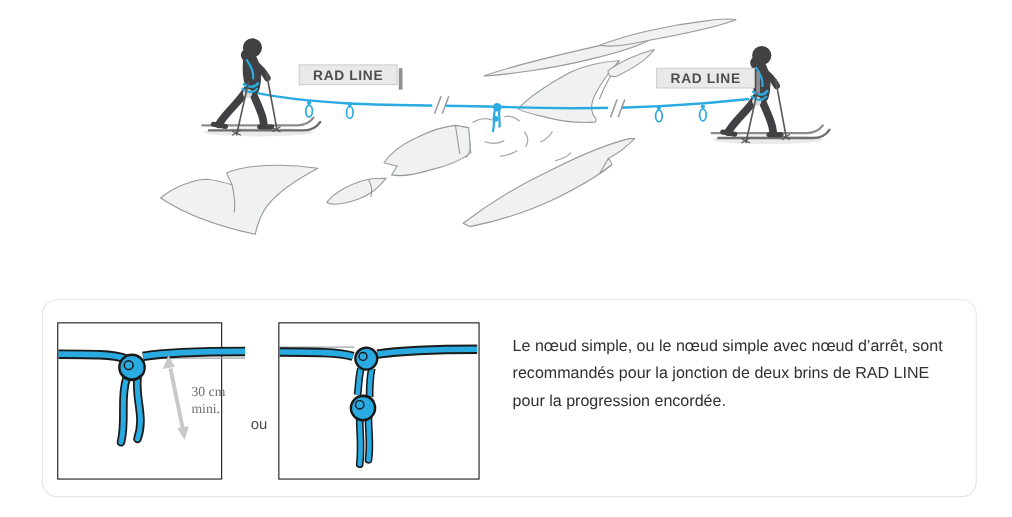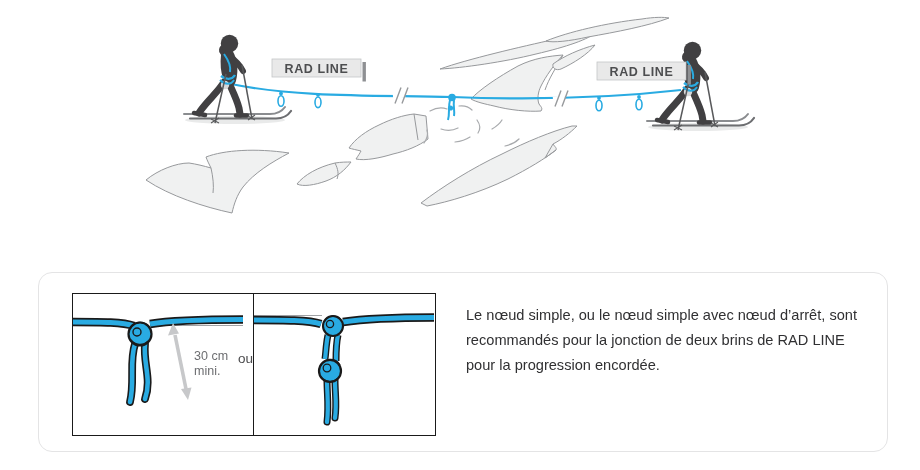--- a/index.html
+++ b/index.html
@@ -10,24 +10,24 @@
   .illustration{position:absolute;left:0;top:0;}
   .card{
     position:absolute;left:38px;top:272px;width:850px;height:180px;
     background:#ffffff;border:1.5px solid #E4E4E5;border-radius:14px;
     box-sizing:border-box;
   }
   .knot-box{
     position:absolute;top:20px;background:#ffffff;
     border:1.4px solid #1A1A1A;box-sizing:border-box;
   }
-  .knot-box.left{left:33px;width:202px;height:143px;}
+  .knot-box.left{left:13px;width:150px;height:143px;font-family:Liberation Serif, serif;}
   .knot-box.right{left:214px;width:183px;height:143px;}
   .or-label{
-    position:absolute;left:189px;top:78px;width:25px;text-align:right;
+    position:absolute;left:189px;top:105px;width:25px;text-align:left;
     font-size:13.5px;color:#4B4B4D;
   }
   .description{
     position:absolute;left:427px;top:30px;width:404px;
     font-size:14.6px;line-height:25px;color:#303032;
   }
   svg text.label-text{font-weight:bold;font-size:12.5px;fill:#4D4E50;letter-spacing:.6px;}
   svg text.measure-text{font-size:12.5px;fill:#6D6E71;}
 </style>
 </head>

